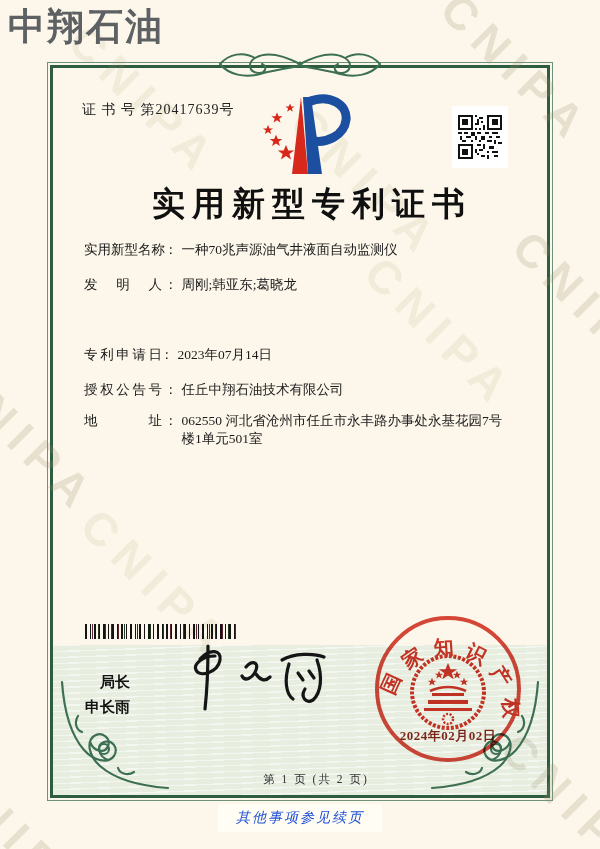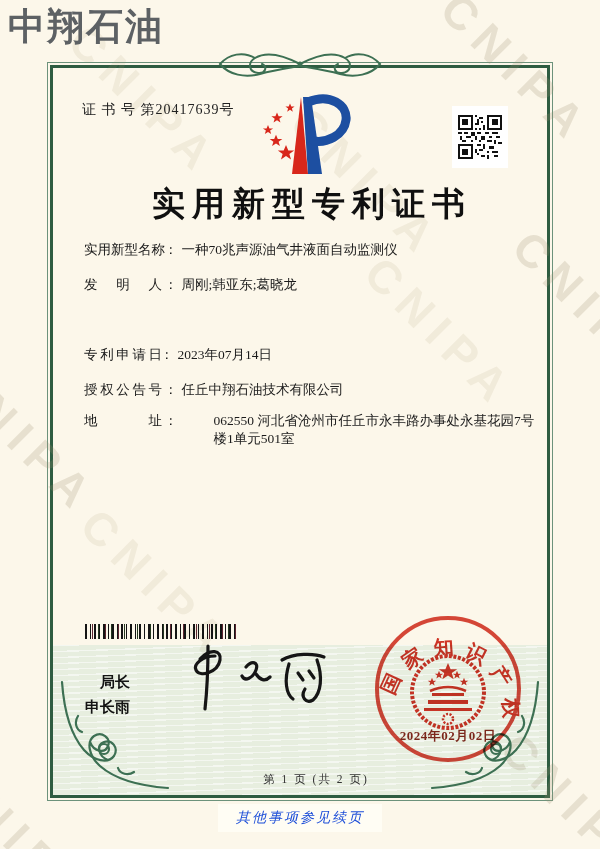--- a/index.html
+++ b/index.html
@@ -22,21 +22,21 @@
   .cert-no{position:absolute;left:82px;top:101px;font-size:14px;letter-spacing:1px;color:#222;}
   .emblem{position:absolute;left:248px;top:92px;}
   .qr-panel{position:absolute;left:452px;top:106px;width:56px;height:62px;background:#fff;
             display:flex;align-items:center;justify-content:center;}
   .title{position:absolute;left:0;right:0;top:182px;text-align:center;
          font-size:33px;font-weight:bold;letter-spacing:7px;color:#101010;margin-left:24px;}
   .frow{position:absolute;left:84px;font-size:13.5px;line-height:18px;color:#1b1b1b;white-space:nowrap;}
   .flabel{display:inline-block;width:78px;text-align:justify;text-align-last:justify;vertical-align:top;}
   .fcolon{display:inline-block;margin:0 4px 0 2px;vertical-align:top;}
   .fvalue{display:inline-block;vertical-align:top;}
-  .addr .fvalue{white-space:normal;width:330px;margin-left:32px;}
+  .addr .fvalue{white-space:normal;width:330px;}
   .pair-right{position:absolute;left:213px;top:0;}
   .paras{position:absolute;left:84px;top:490px;width:436px;font-style:italic;
          font-size:12.8px;line-height:20px;color:#2d2d2d;}
   .paras p{margin:0 0 7px 0;text-indent:2em;}
   .barcode{position:absolute;left:85px;top:624px;width:153px;height:15px;
            background-image:
              repeating-linear-gradient(90deg,#141414 0 2px,rgba(0,0,0,0) 2px 5px,#141414 5px 6px,rgba(0,0,0,0) 6px 9px),
              repeating-linear-gradient(90deg,#23381f 0 1px,rgba(0,0,0,0) 1px 7px,#5c2430 7px 8px,rgba(0,0,0,0) 8px 13px);}
   .signer{position:absolute;left:85px;top:669px;font-family:"Liberation Sans",sans-serif;
           font-weight:700;font-size:15px;line-height:25px;color:#141414;text-align:right;}

